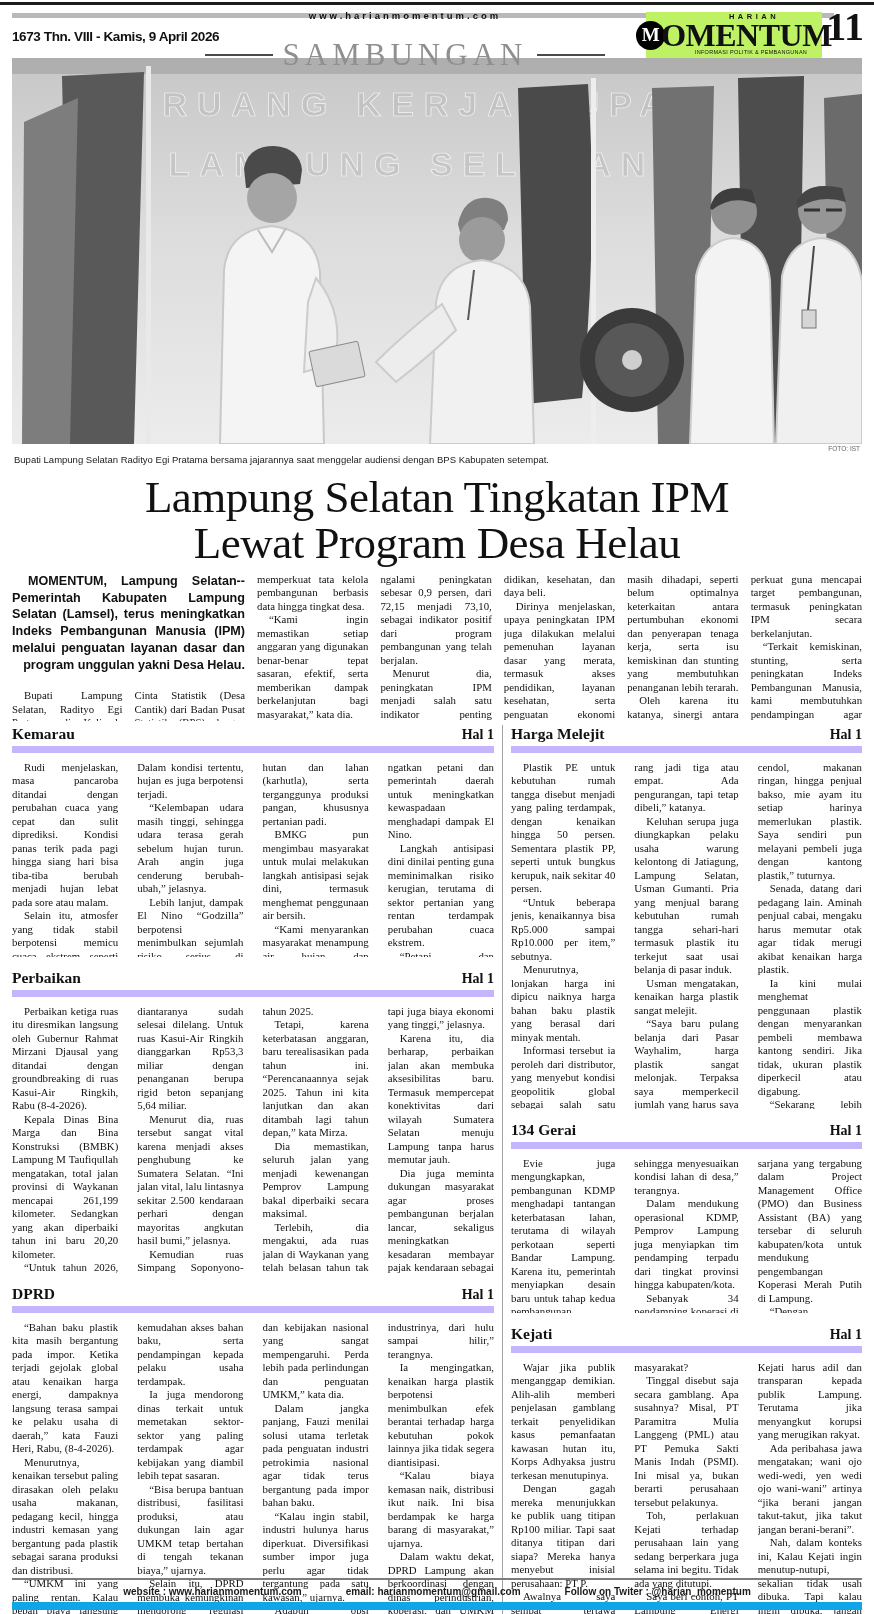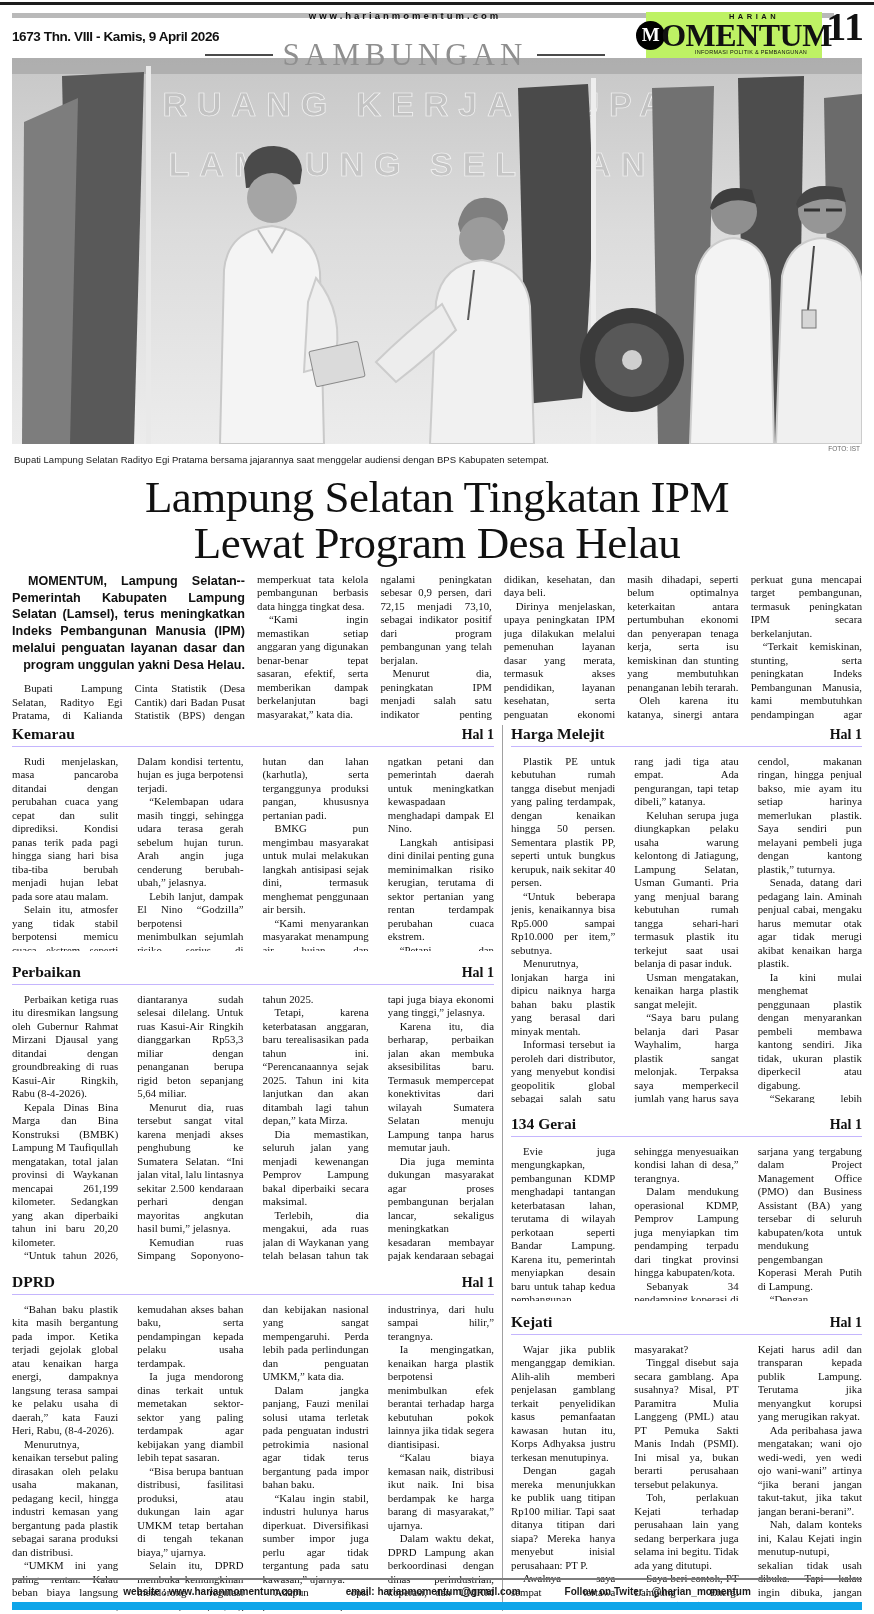--- a/index.html
+++ b/index.html
@@ -34,34 +34,34 @@
             padding:1px 14px 0; height:8px; line-height:8px; }
   .caption { padding:0 14px; font-family:"Liberation Sans", sans-serif; font-size:9.5px; color:#222;
              height:14px; line-height:13px; margin-bottom:2px; }
   
   .headline { text-align:center; font-weight:normal; font-size:45px; line-height:1.02;
               margin:8px 0 6px; letter-spacing:-0.5px; height:92px; }
   
   .main-cols { display:flex; gap:12px; padding:0 12px; height:148px; overflow:hidden; }
   .dcol { flex:0 0 233px; display:flex; flex-direction:column; }
   .lead { font-family:"Liberation Sans", sans-serif; font-weight:bold; font-size:12.6px; line-height:1.33;
-          text-align:justify; text-align-last:right; text-indent:16px; margin:0 0 9px; }
+          text-align:justify; text-align-last:right; text-indent:16px; margin:0 0 16px; }
   .mini-cols { display:flex; gap:12px; flex:1; overflow:hidden; }
   .col { flex:1; min-width:0; overflow:hidden; }
   .col p { margin:0; text-align:justify; font-size:10.8px; line-height:1.25; }
   .col p.ind { text-indent:12px; }
   
   .lower { display:flex; padding:0 12px; margin-top:4px; gap:8px; }
   .lower-left { width:482px; }
   .v-divider { width:1px; background:#a0a0a0; }
   .lower-right { flex:1; min-width:0; }
   .news-section { margin-top:12px; }
   .news-section:first-child { margin-top:0; }
   .sec-head { display:flex; justify-content:space-between; align-items:baseline;
-              border-bottom:1px solid #c4b5fd; padding-bottom:3px; margin-bottom:8px; }
+              border-bottom:7px solid #c4b5fd; padding-bottom:3px; margin-bottom:8px; }
   .sec-title { font-weight:bold; font-size:15.5px; }
   .sec-ref { font-weight:bold; font-size:14px; }
   .sec-cols { display:flex; gap:19px; overflow:hidden; }
   
   .footer { position:absolute; bottom:4px; left:12px; right:12px;
             border-top:2px solid #7d7d7d; border-bottom:8px solid #0ea5e9;
             height:22px; display:flex; align-items:center; justify-content:center; gap:44px;
             font-family:"Liberation Sans", sans-serif; font-weight:bold; font-size:10px; color:#1a1a1a; }
 </style>
 </head>

